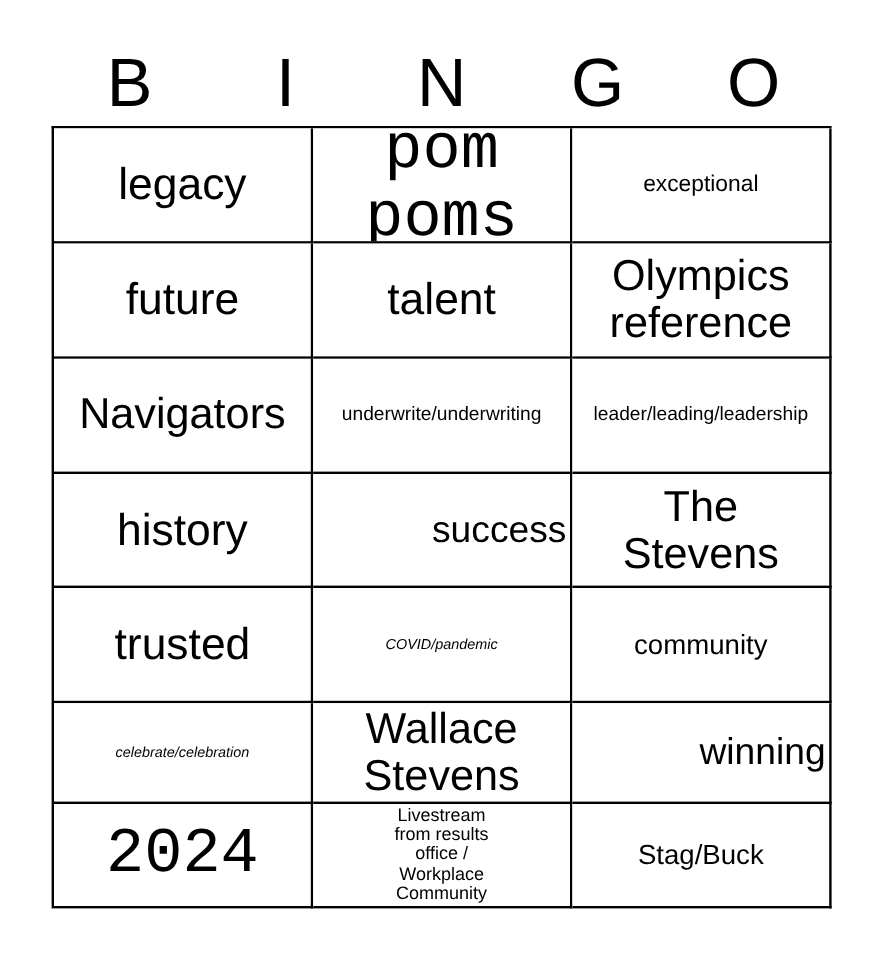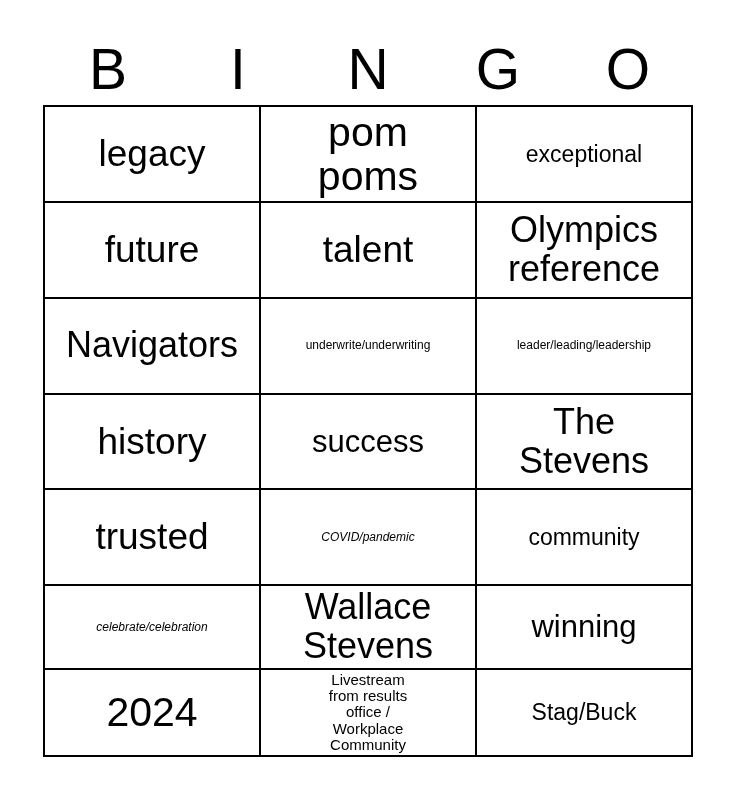--- a/index.html
+++ b/index.html
@@ -77,29 +77,29 @@
   .cell-text {
     display: block;
     width: 100%;
     line-height: 1.08;
     font-family: "Liberation Sans", sans-serif;
     color: #000000;
     white-space: pre-line;
   }
 
   
-  .fs-xxl  { font-size: 41px; }
+  .fs-xxl  { font-size: 53px; font-family: Liberation Mono, monospace; }
   .fs-xl   { font-size: 37px; }
-  .fs-l    { font-size: 31px; }
+  .fs-l    { font-size: 31px; text-align: right; }
   .fs-m    { font-size: 36px; }
   .fs-s    { font-size: 23px; }
-  .fs-xs   { font-size: 23px; }
+  .fs-xs   { font-size: 19px; }
   .fs-xxs  { font-size: 15px; }
   .fs-tiny { font-size: 12px; font-style: italic; }
-  .fs-micro{ font-size: 12px; }
+  .fs-micro{ font-size: 16px; }
 </style>
 </head>
 <body>
 
 <div class="card">
 
   <div class="bingo-header">
       <div class="bingo-letter">B</div>
       <div class="bingo-letter">I</div>
       <div class="bingo-letter">N</div>

